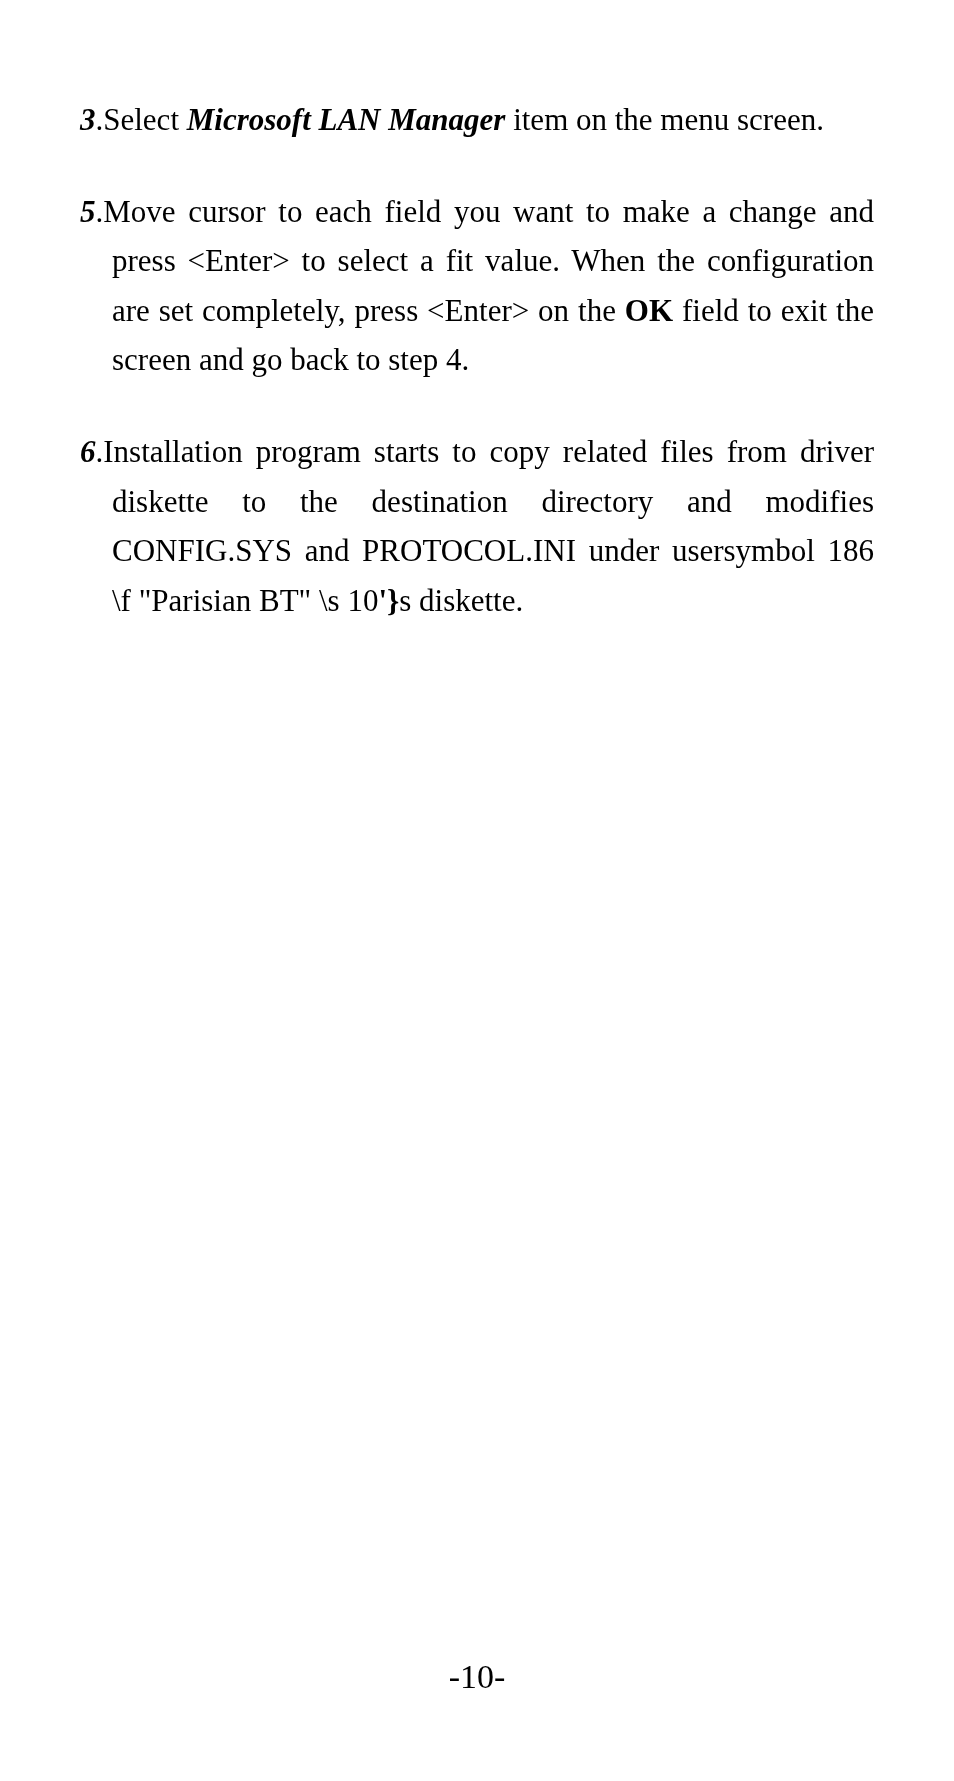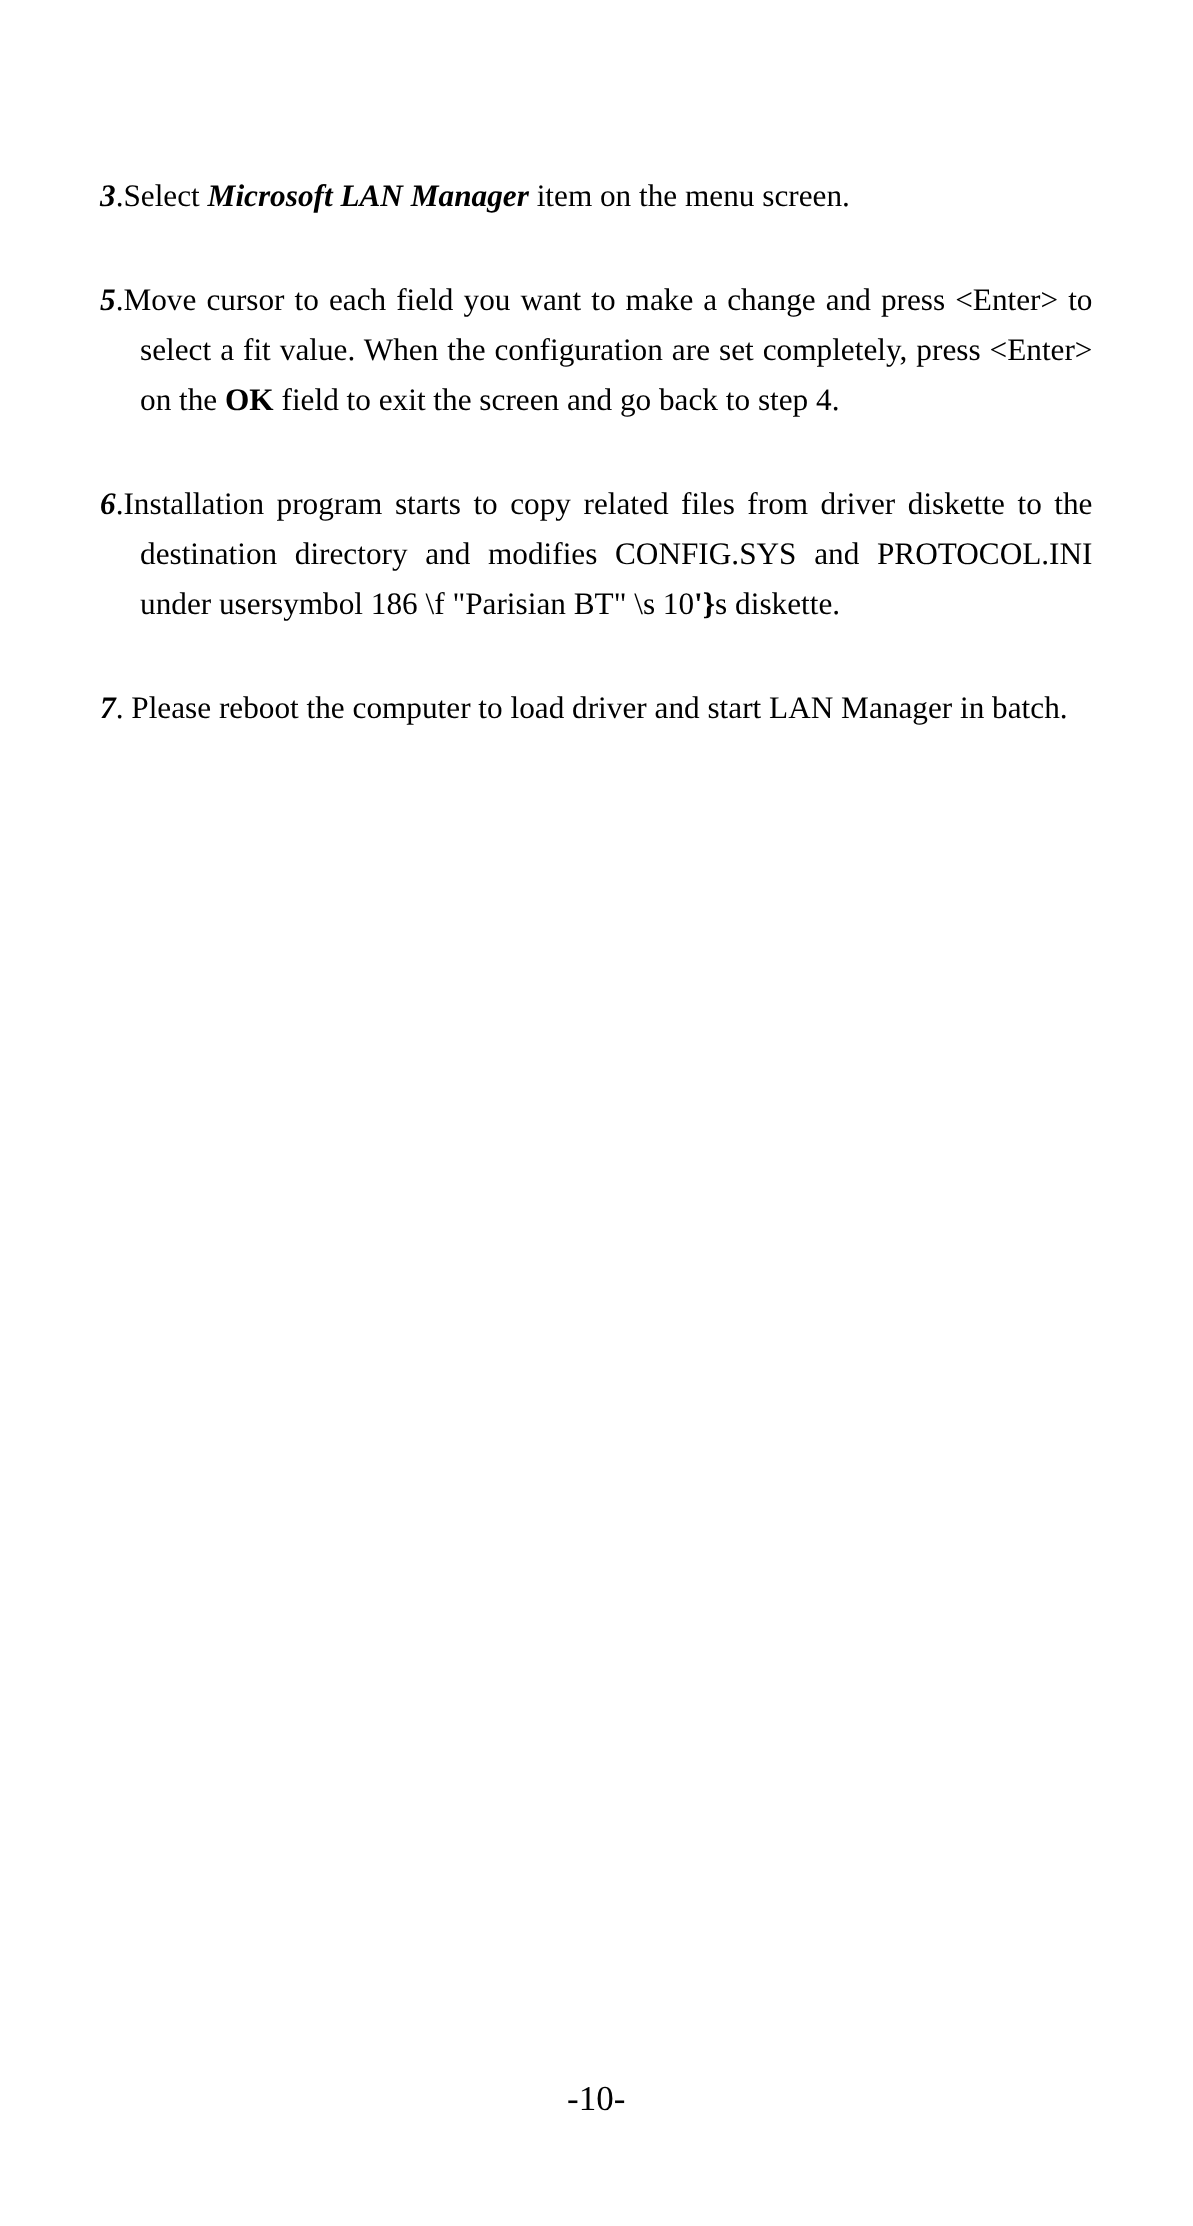--- a/index.html
+++ b/index.html
@@ -16,44 +16,43 @@
       position: relative;
       padding: 95px 80px 0 80px;
     }
     .content {
       width: 100%;
     }
     .list-item {
       text-align: justify;
       text-justify: inter-word;
       margin-bottom: 42px;
-      font-size: 25px;
+      font-size: 31px;
       line-height: 1.6;
       padding-left: 32px;
       text-indent: -32px;
-      margin-top: 43px;
     }
     .item-number {
       font-style: italic;
       font-weight: bold;
     }
     .bold-italic {
       font-style: italic;
       font-weight: bold;
     }
     .bold {
       font-weight: bold;
     }
     .page-number {
       position: absolute;
       bottom: 85px;
       left: 0;
       right: 0;
       text-align: center;
-      font-size: 28px;
+      font-size: 34px;
       font-family: 'Times New Roman', Times, serif;
     }
   </style>
 </head>
 <body>
 
 <div class="content">
 
   <div class="list-item">
     <span class="item-number">3</span><span>.Select </span><span class="bold-italic">Microsoft LAN Manager</span><span> item on the menu screen.</span>
@@ -61,19 +60,16 @@
 
 
   <div class="list-item">
     <span class="item-number">5</span><span>.Move cursor to each field you want to make a change and press &lt;Enter&gt; to select a fit value. When the configuration are set completely, press &lt;Enter&gt; on the </span><span class="bold">OK</span><span> field to exit the screen and go back to step 4.</span>
   </div>
 
   <div class="list-item">
     <span class="item-number">6</span><span>.Installation program starts to copy related files from driver diskette to the destination directory and modifies CONFIG.SYS and PROTOCOL.INI under usersymbol 186 \f "Parisian BT" \s 10</span><span class="bold">'}</span><span>s diskette.</span>
   </div>
 
-  <div class="list-item">
-    <span class="item-number">7</span><span>. Please reboot the computer to load driver and start LAN Manager in batch.</span>
-  </div>
 
 </div>
 
 <div class="page-number">-10-</div>
 
 </body></html>

